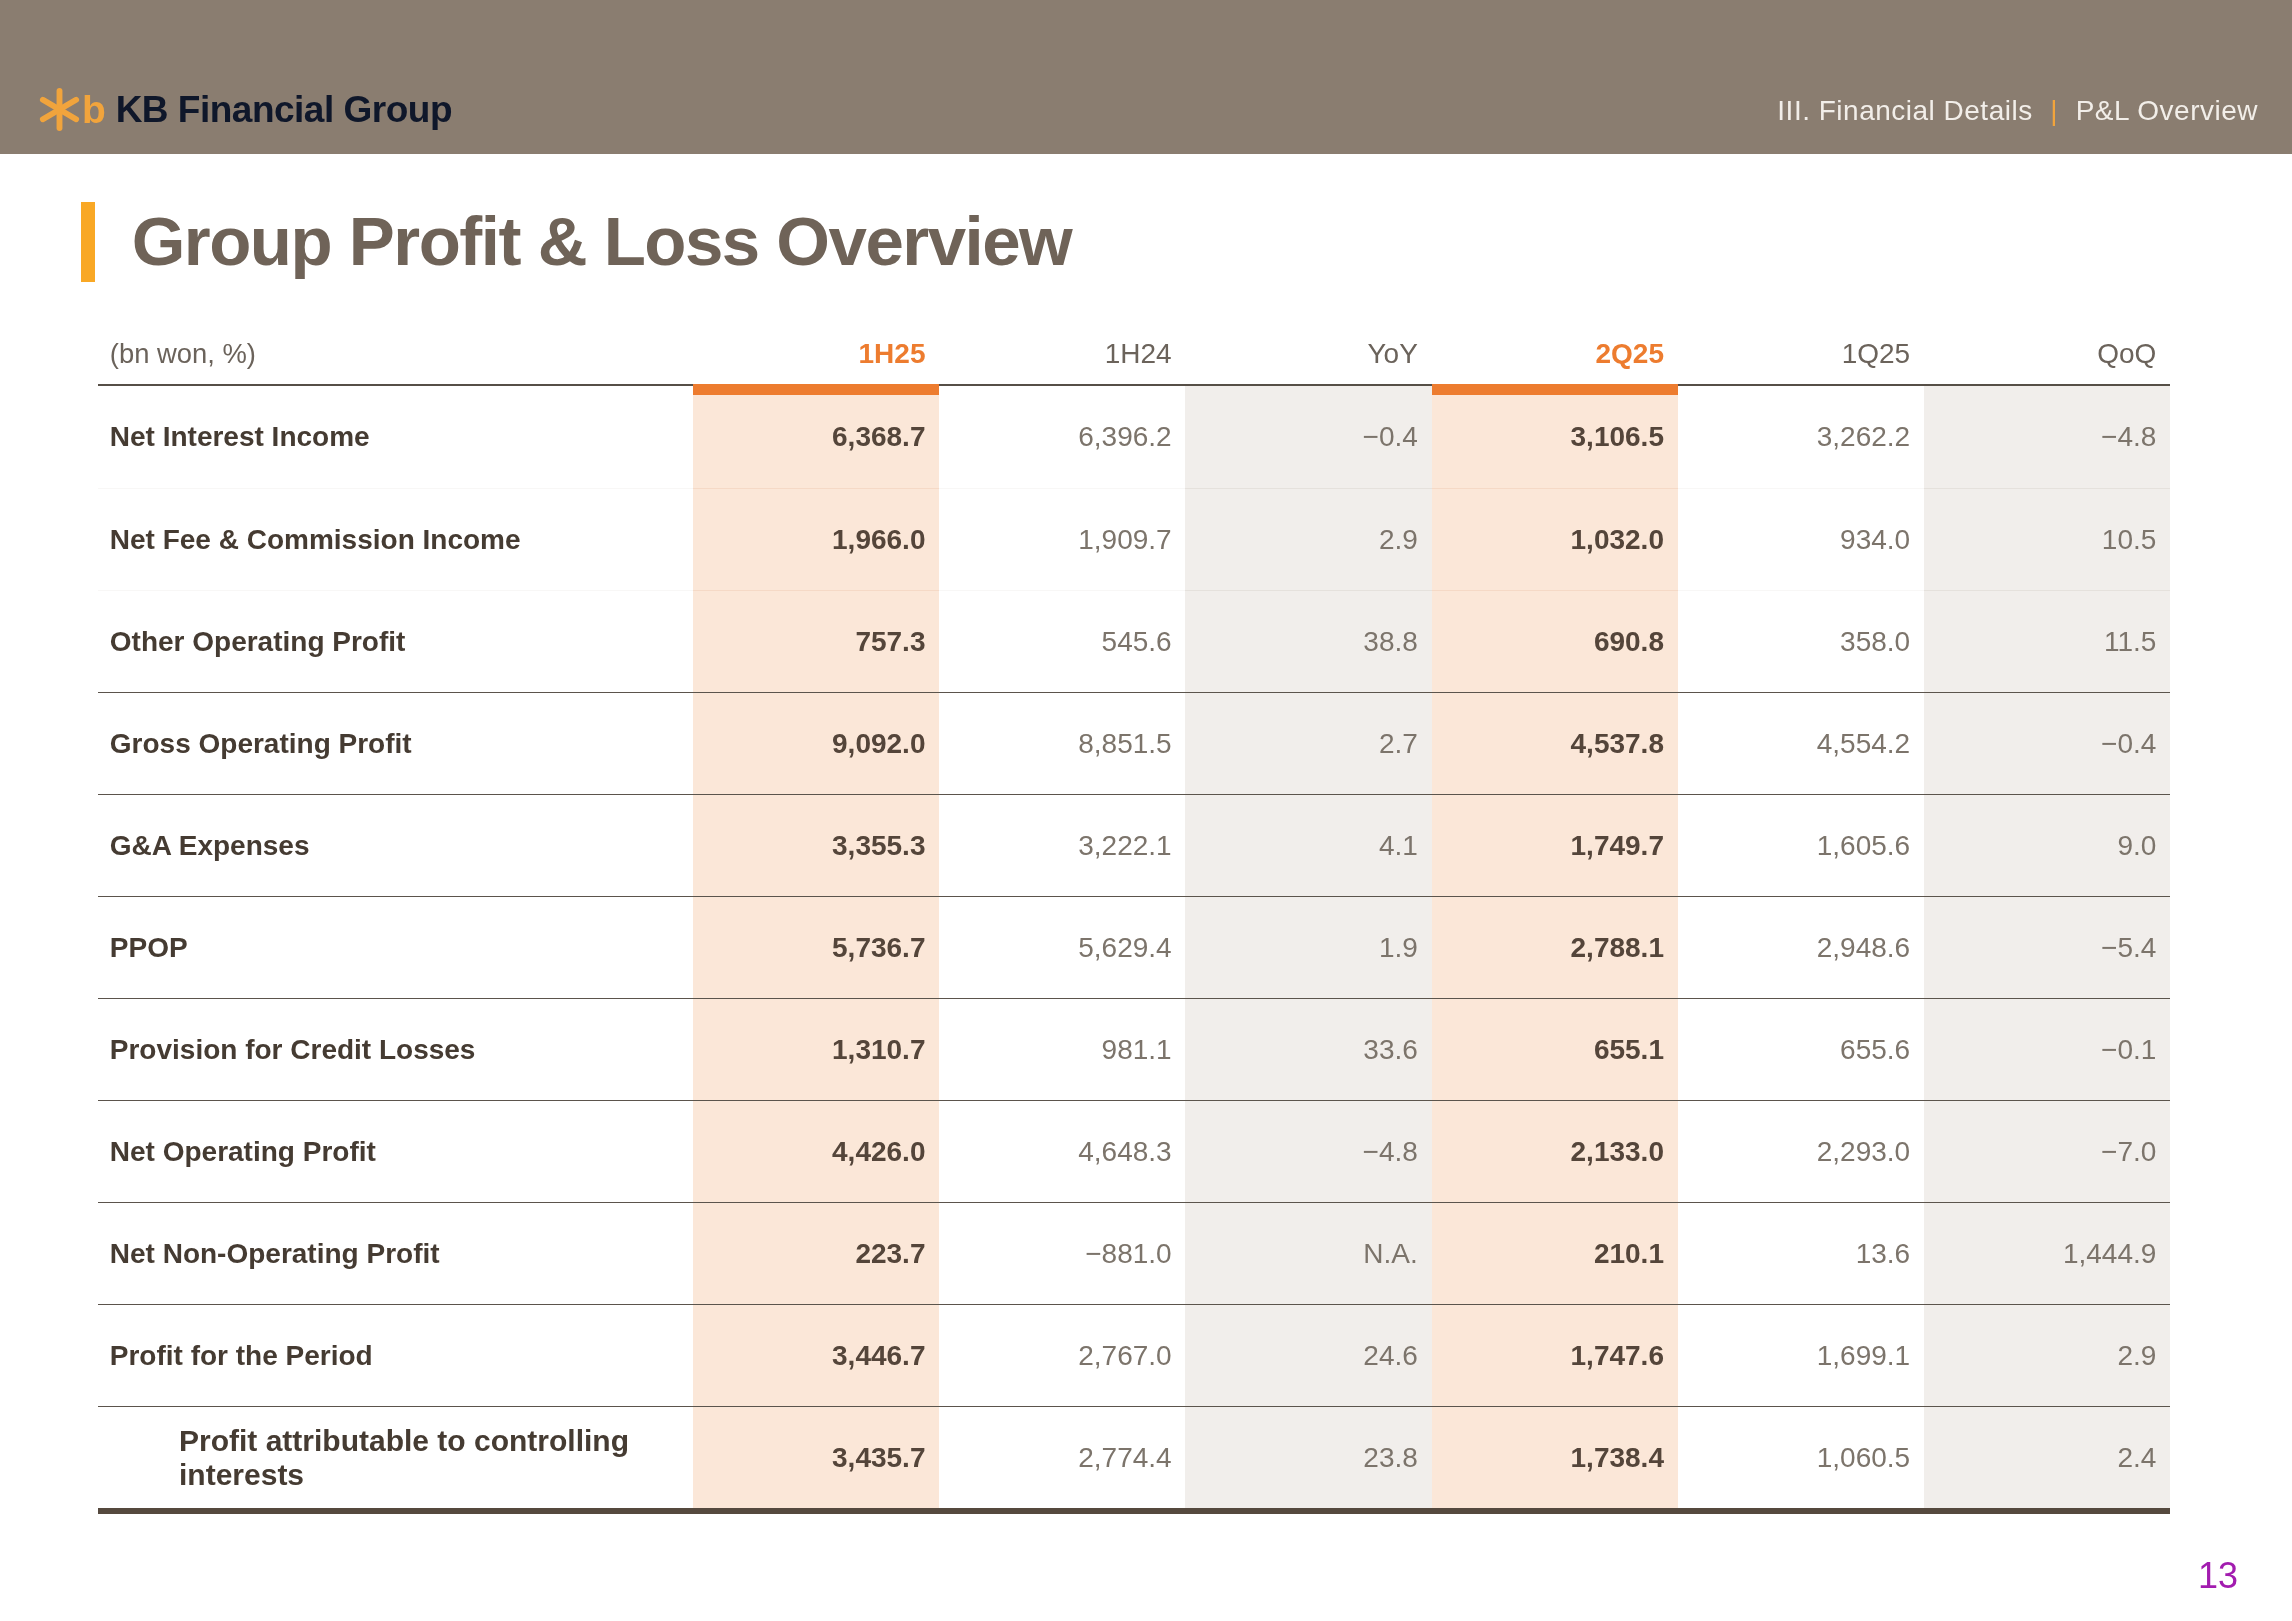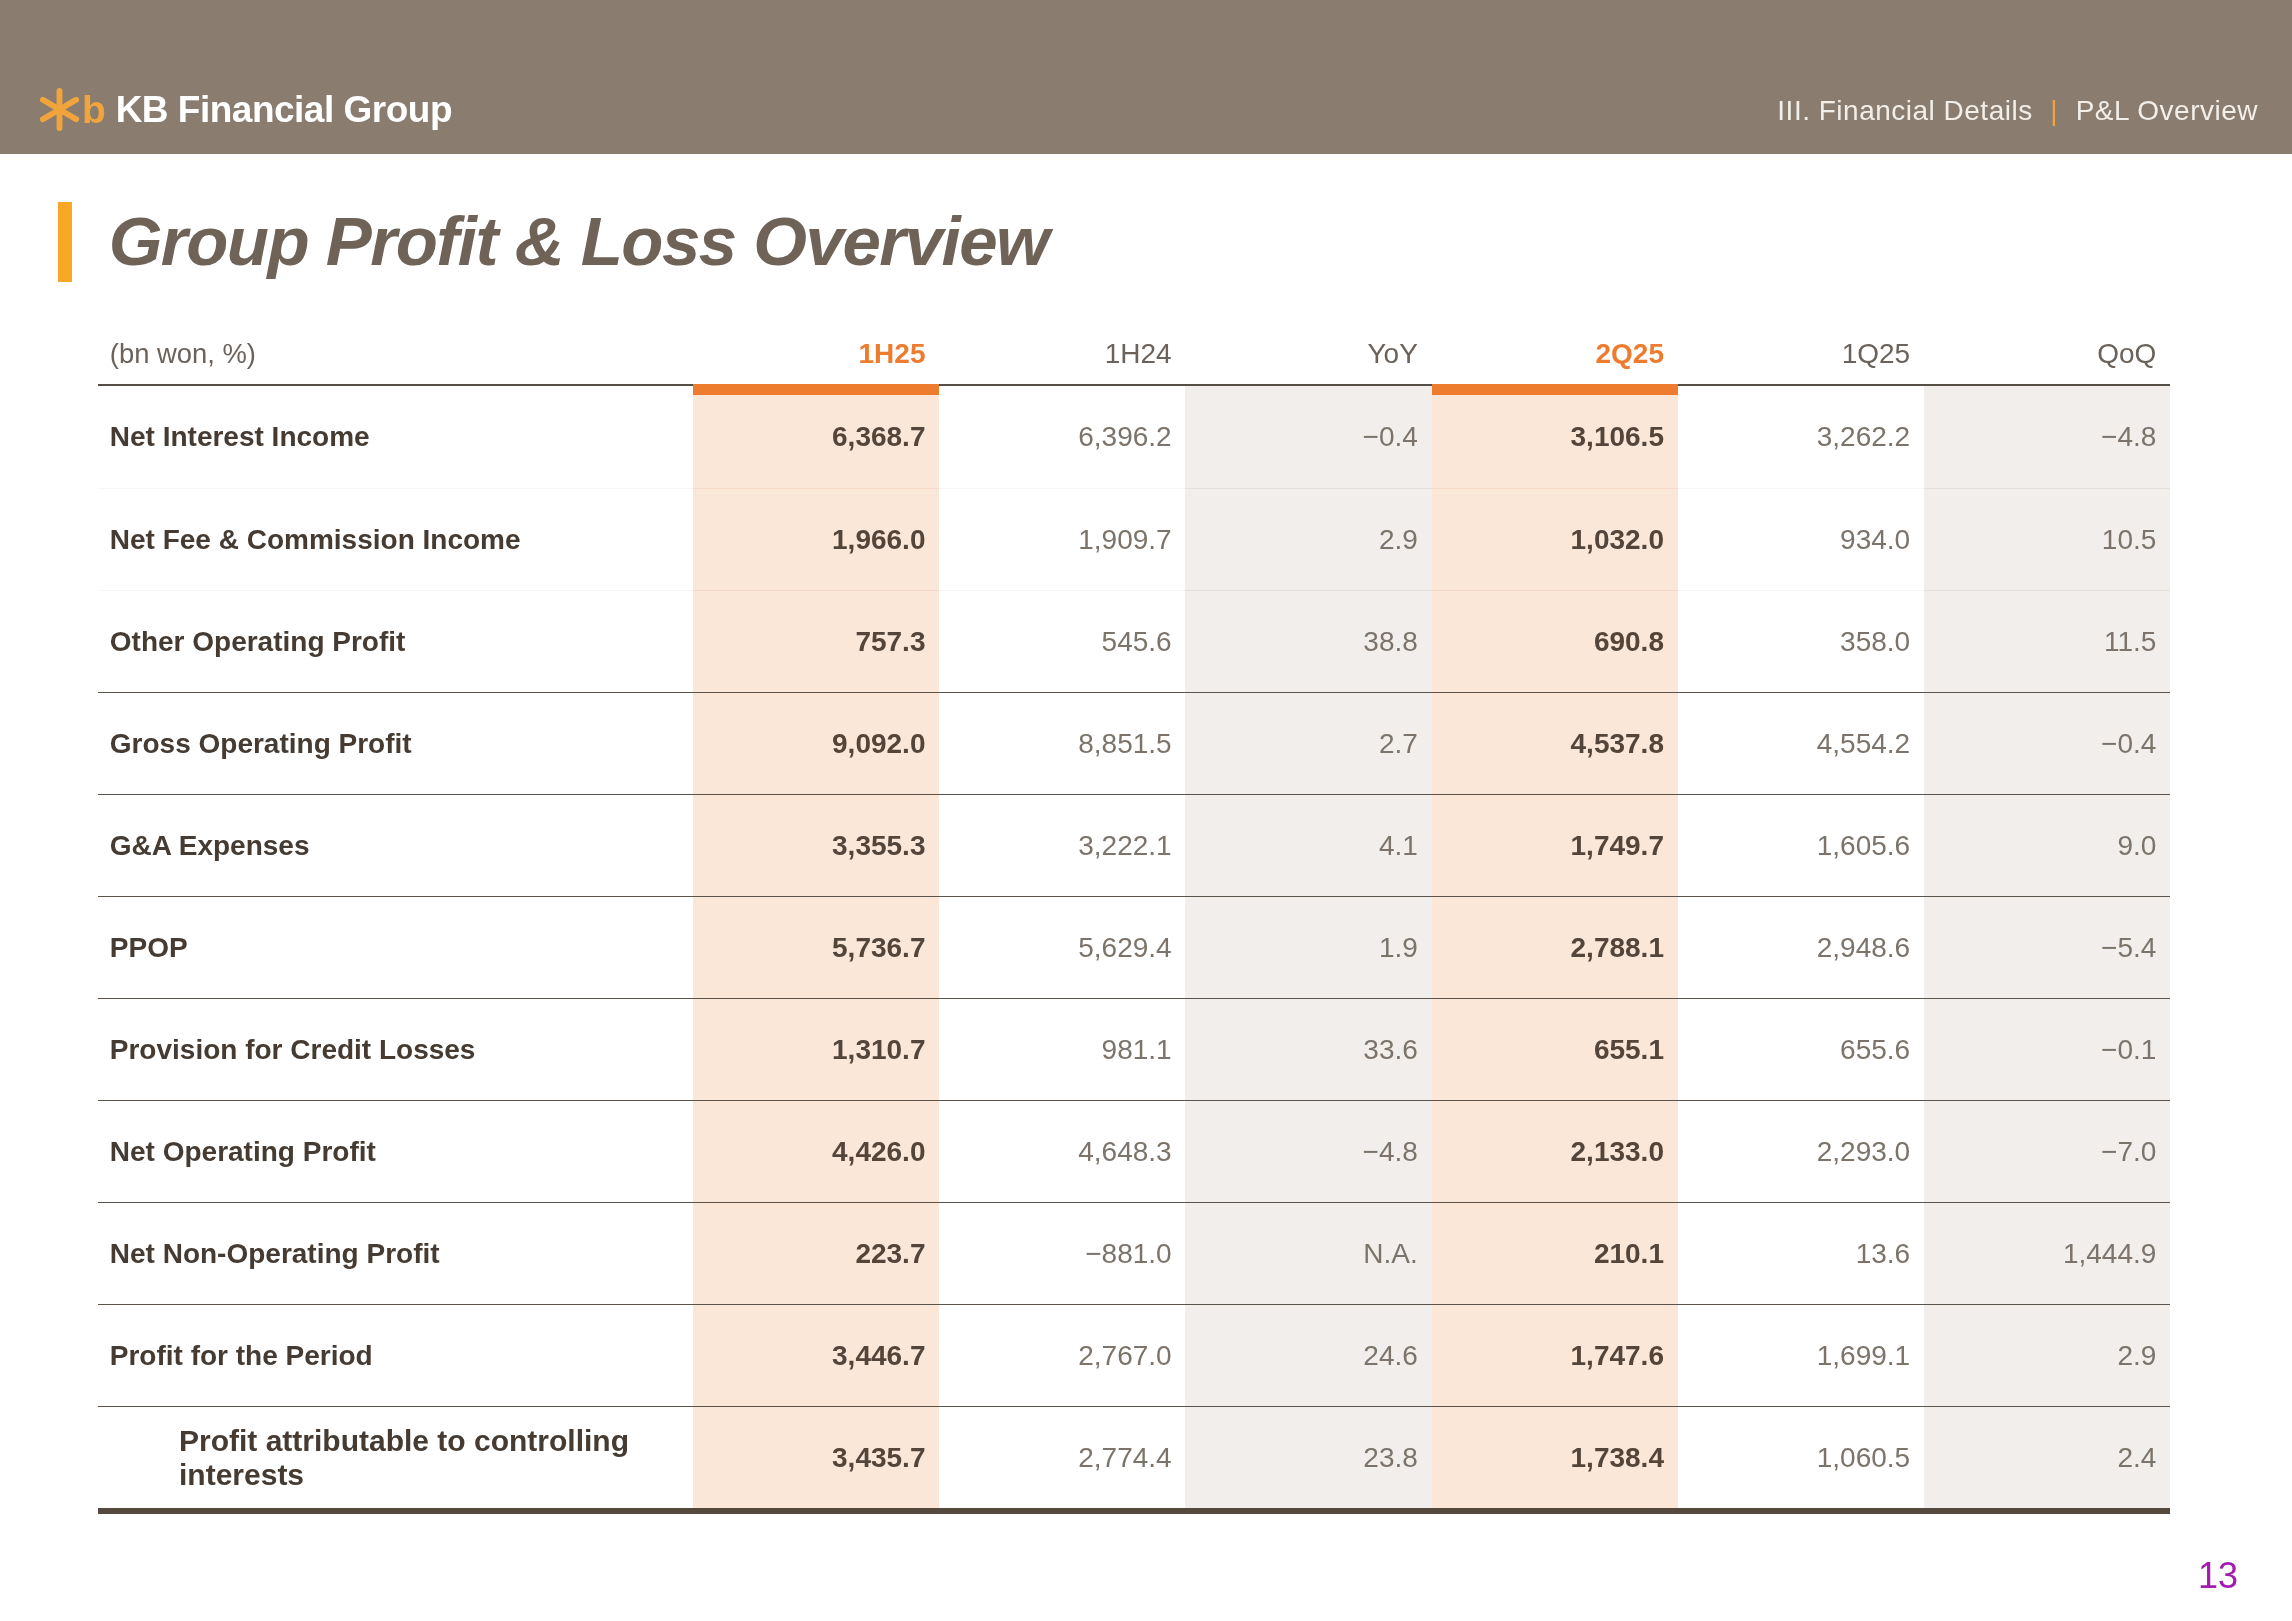--- a/index.html
+++ b/index.html
@@ -14,27 +14,27 @@
     background:var(--header-bar,#8A7D70);
     display:flex; justify-content:space-between; align-items:flex-end;
     padding:0 35px 21.6px 37px; box-sizing:border-box;
   }
   .logo { display:flex; align-items:center; gap:9.8px; }
   .logo-mark { display:flex; align-items:flex-end; }
   .logo-b {
     color:var(--accent-gold-logo,#F1A43C); font-size:39px; font-weight:700;
     margin-left:-9.8px; line-height:1;
   }
-  .logo-text { color:#ffffff; font-size:37px; font-weight:700; letter-spacing:-0.5px; line-height:1; }
+  .logo-text { color:#0f172a; font-size:37px; font-weight:700; letter-spacing:-0.5px; line-height:1; }
   .breadcrumb { display:flex; align-items:flex-start; gap:17.6px; padding-bottom:5.9px;
     color:#F2EEE9; font-size:28px; font-weight:400; letter-spacing:0.5px; }
   .breadcrumb .sep { color:var(--accent-gold-logo,#E0A33E); }
 
   
-  .title-row { position:absolute; top:202px; left:58px; display:flex; align-items:stretch; gap:37px; height:80px;font-style:italic; }
+  .title-row { position:absolute; top:202px; left:81px; display:flex; align-items:stretch; gap:37px; height:80px; }
   .title-accent { width:13.7px; background:var(--accent-gold,#F9A825); }
   .page-title { margin:0; font-size:69px; font-weight:700; color:#6F6358; letter-spacing:-1.5px; line-height:80px; }
 
   
   .pnl { position:absolute; left:98px; top:294px; width:2072px; }
   .t-header {
     display:grid; grid-template-columns:595px repeat(6,1fr);
     align-items:end; height:90px; border-bottom:2.9px solid #564F47;
   }
   .hc { position:relative; text-align:right; padding:0 13.7px 13.7px 0; font-size:28px; color:#6B635B; }

